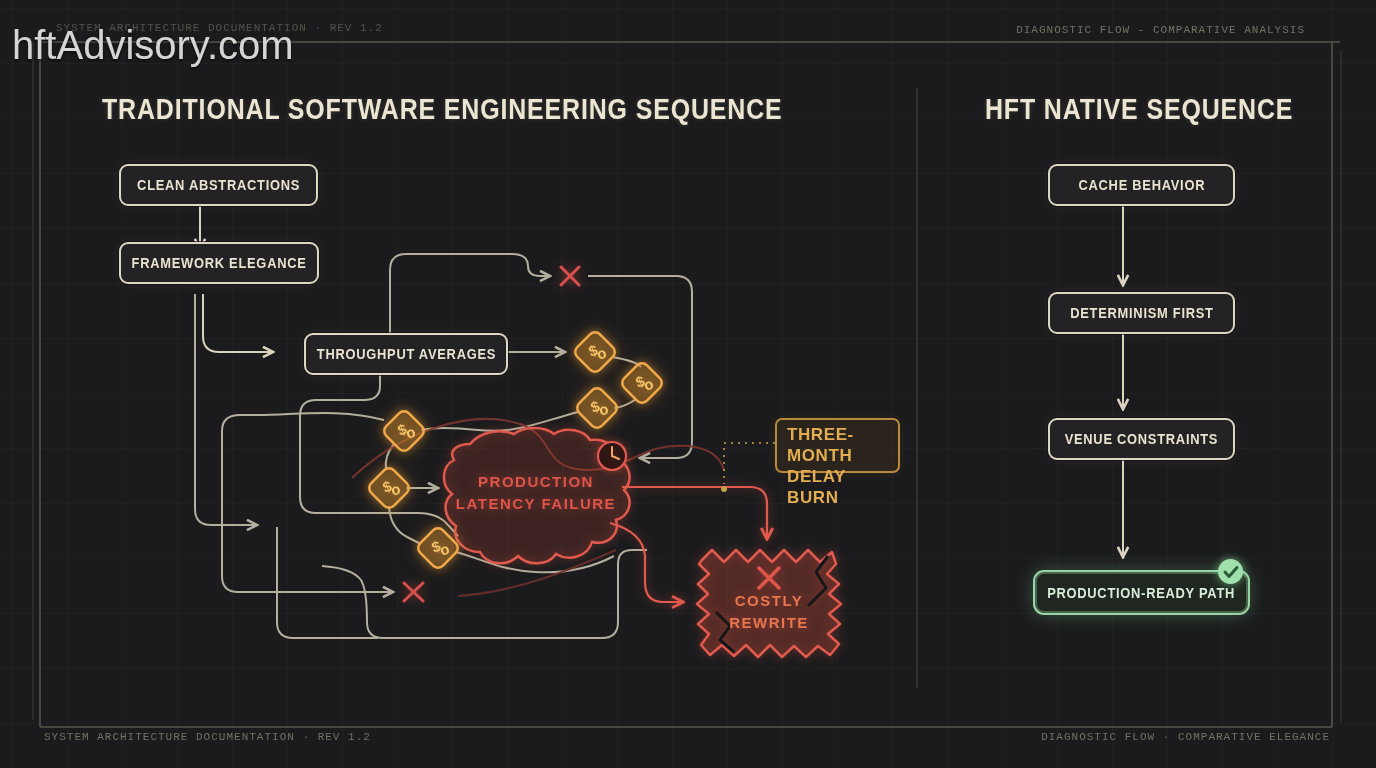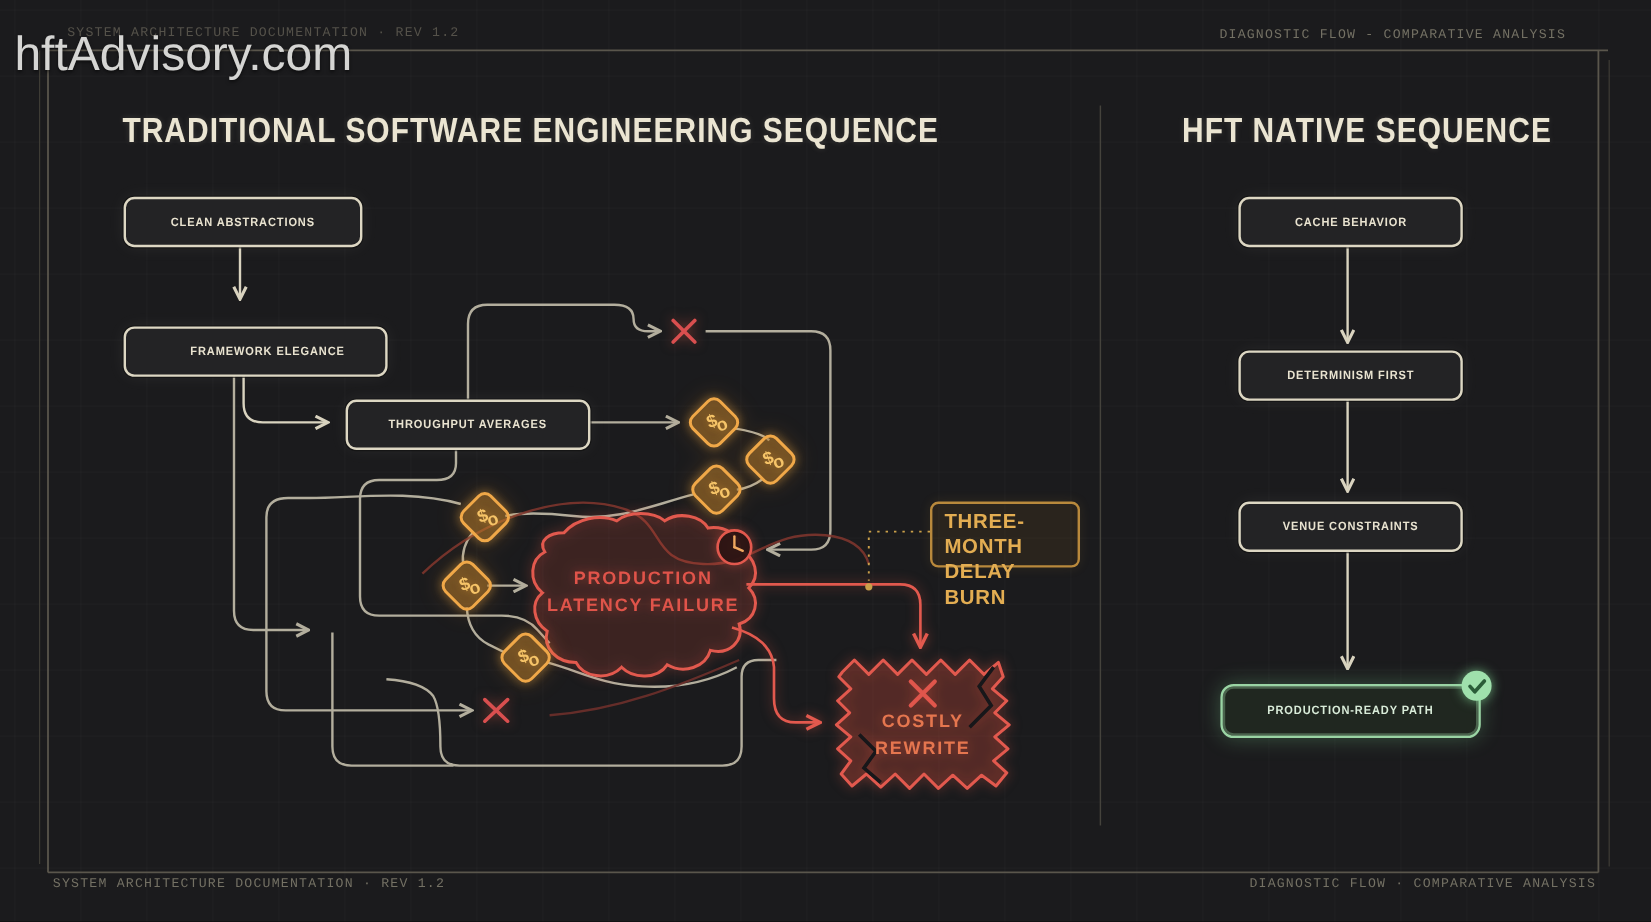--- a/index.html
+++ b/index.html
@@ -22,23 +22,23 @@
     letter-spacing:0px;text-shadow:0 2px 3px rgba(0,0,0,.55);z-index:40;
   }
   .panel-title{
     font-size:29px;color:#ebe5d2;letter-spacing:1px;white-space:nowrap;
     transform:scaleX(.86);transform-origin:left center;font-weight:bold;
     text-shadow:0 0 6px rgba(235,229,210,.15);
   }
   .node{
     display:flex;align-items:center;justify-content:center;
     border:2px solid #ddd7c3;border-radius:9px;background:#232325;
-    color:#e9e3d0;font-size:10px;letter-spacing:.8px;white-space:nowrap;
+    color:#e9e3d0;font-size:14px;letter-spacing:.8px;white-space:nowrap;
     box-shadow:0 0 0 1px rgba(15,15,15,.65), 0 0 14px rgba(232,226,206,.07);
-    z-index:10;font-weight:bold;
+    z-index:10;font-weight:bold;margin-left:16px;
   }
   .node span{transform:scaleX(.92);}
   .node.green{
     border-color:#9ad4a4;background:#202720;color:#d9ecd9;border-radius:11px;
     box-shadow:0 0 18px rgba(130,220,150,.30), inset 0 0 0 2px rgba(154,212,164,.35);
   }
   .annotation{
     border:2px solid #b9893c;border-radius:7px;background:rgba(125,88,28,.16);
     color:#e3ad52;font-size:17px;letter-spacing:.6px;line-height:21px;
     padding:4px 0 0 10px;z-index:10;font-weight:bold;
@@ -67,21 +67,21 @@
     <path d="M40,42 V727" stroke="#5a564c" stroke-width="1.5" fill="none"></path>
     <path d="M40,727 H1332" stroke="#5a564c" stroke-width="1.5" fill="none"></path>
     <path d="M1332,42 V727" stroke="#5a564c" stroke-width="1.5" fill="none"></path>
     <path d="M1341,50 V722" stroke="#3e3c35" stroke-width="1" fill="none"></path>
     <path d="M917,88 V688" stroke="#45433c" stroke-width="1.2" fill="none"></path>
   </svg>
 
   <div class="abs small-caps" style="left:56px;top:22px;color:#55524a;">SYSTEM ARCHITECTURE DOCUMENTATION · REV 1.2</div>
   <div class="abs small-caps" style="right:71px;top:24px;padding-left:28px;">DIAGNOSTIC FLOW - COMPARATIVE ANALYSIS</div>
   <div class="abs small-caps" style="left:44px;top:731px;">SYSTEM ARCHITECTURE DOCUMENTATION · REV 1.2</div>
-  <div class="abs small-caps" style="right:46px;top:731px;">DIAGNOSTIC FLOW · COMPARATIVE ANALYSIS</div>
+  <div class="abs small-caps" style="right:46px;top:731px;">DIAGNOSTIC FLOW · COMPARATIVE ELEGANCE</div>
 
   <div class="abs watermark">hftAdvisory.com</div>
 
   <div class="abs panel-title" style="left:102px;top:93px;">TRADITIONAL SOFTWARE ENGINEERING SEQUENCE</div>
   <div class="abs panel-title" style="left:985px;top:93px;">HFT NATIVE SEQUENCE</div>
 
   <svg class="layer" width="1376" height="768">
     <defs>
       <marker id="ar-cream" viewBox="0 0 10 10" refX="8" refY="5" markerWidth="6.5" markerHeight="6.5" orient="auto-start-reverse">
         <path d="M1,1 L9,5 L1,9" fill="none" stroke="#d9d3bf" stroke-width="2"></path>
@@ -196,21 +196,21 @@
         <rect x="-16" y="-16" width="32" height="32" rx="7" transform="translate(438,548) rotate(45)" fill="rgba(150,95,25,.30)" stroke="#f0a848" stroke-width="2.5"></rect>
         <text transform="translate(434,553) rotate(-20)" class="diamond-glyph">$</text>
         <text transform="translate(442,556) rotate(-20)" class="diamond-glyph" font-size="9">o</text>
       </g>
     </g>
   </svg>
 
   <div class="abs node" style="left:103px;top:164px;width:195px;height:38px;">
     <span>CLEAN ABSTRACTIONS</span>
   </div>
-  <div class="abs node" style="left:103px;top:272px;width:196px;height:38px;padding-left:20px;">
+  <div class="abs node" style="left:103px;top:242px;width:196px;height:38px;">
     <span>FRAMEWORK ELEGANCE</span>
   </div>
   <div class="abs node" style="left:288px;top:333px;width:200px;height:38px;">
     <span>THROUGHPUT AVERAGES</span>
   </div>
 
   <div class="abs node" style="left:1032px;top:164px;width:183px;height:38px;">
     <span>CACHE BEHAVIOR</span>
   </div>
   <div class="abs node" style="left:1032px;top:292px;width:183px;height:38px;">

